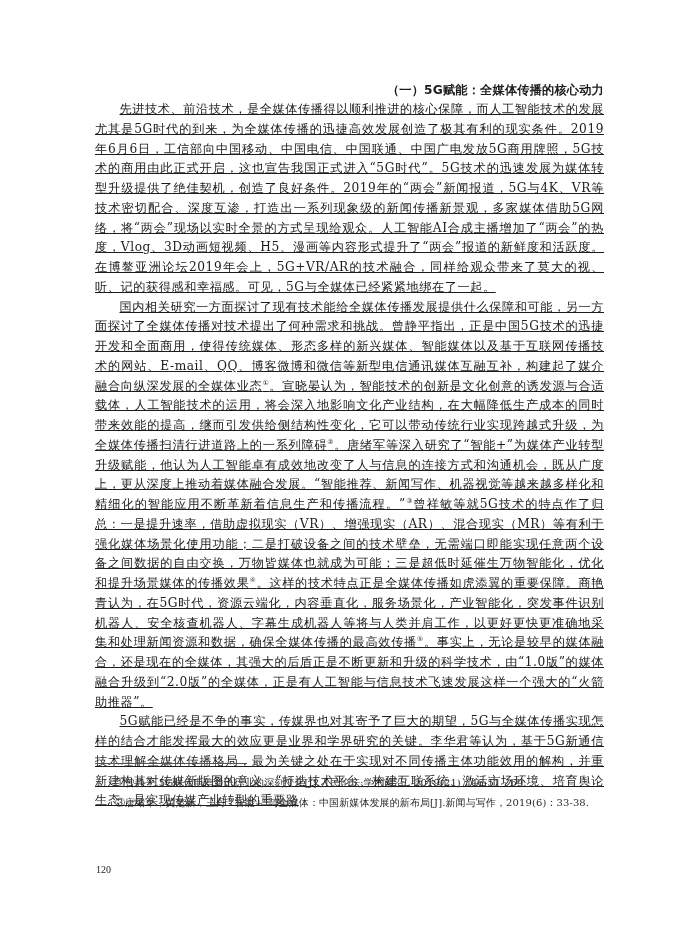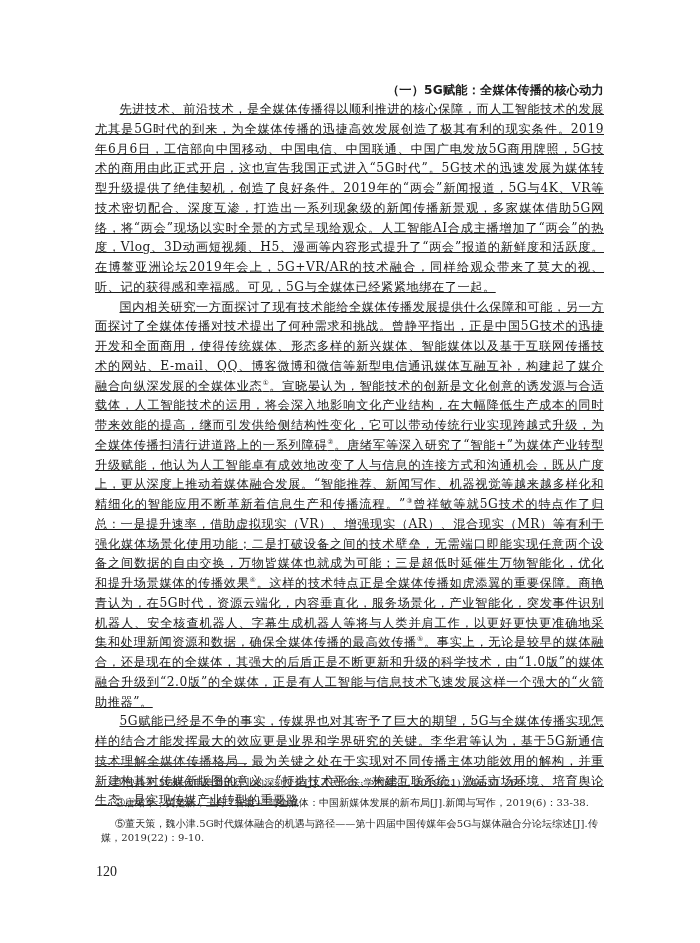--- a/index.html
+++ b/index.html
@@ -6,37 +6,36 @@
   body { width: 700px; height: 943px; position: relative; overflow: hidden;
          font-family: "DejaVu Serif", "Liberation Serif", serif; color: #1c1c1c; }
   .page { position: absolute; left: 95px; top: 80px; width: 509px; }
   .heading { font-family: "DejaVu Sans", "Liberation Sans", sans-serif; font-weight: bold;
              font-size: 12.2px; line-height: 20px; margin: 0 0 0 0; padding-left: 0; letter-spacing: 0.2px; text-align: right; }
   .para { font-size: 12.2px; line-height: 19.75px; margin: 0; text-indent: 24.5px;
           text-align: justify; letter-spacing: 0.55px; text-decoration: underline; }
   .rule { position: absolute; left: 95px; top: 763px; width: 152px; height: 0; border-top: 1px solid #555; }
   .notes { position: absolute; left: 95px; top: 770px; width: 509px; }
   .note { font-size: 10px; line-height: 14.3px; margin: 6px; text-indent: 14px; text-align: justify; letter-spacing: 0.1px; color: #2a2a2a; }
-  .pagenum { position: absolute; left: 96px; top: 864px; font-size: 14px; font-family: "Liberation Serif", serif; color: #222; }
+  .pagenum { position: absolute; left: 96px; top: 864px; font-size: 10px; font-family: "Liberation Serif", serif; color: #222; }
   sup { font-size: 7px; vertical-align: 5px; line-height: 0; }
 </style>
 </head>
 <body>
 
 <div class="page">
   <p class="heading">（一）5G赋能：全媒体传播的核心动力</p>
 
   <p class="para">先进技术、前沿技术，是全媒体传播得以顺利推进的核心保障，而人工智能技术的发展尤其是5G时代的到来，为全媒体传播的迅捷高效发展创造了极其有利的现实条件。2019年6月6日，工信部向中国移动、中国电信、中国联通、中国广电发放5G商用牌照，5G技术的商用由此正式开启，这也宣告我国正式进入“5G时代”。5G技术的迅速发展为媒体转型升级提供了绝佳契机，创造了良好条件。2019年的“两会”新闻报道，5G与4K、VR等技术密切配合、深度互渗，打造出一系列现象级的新闻传播新景观，多家媒体借助5G网络，将“两会”现场以实时全景的方式呈现给观众。人工智能AI合成主播增加了“两会”的热度，Vlog、3D动画短视频、H5、漫画等内容形式提升了“两会”报道的新鲜度和活跃度。在博鳌亚洲论坛2019年会上，5G+VR/AR的技术融合，同样给观众带来了莫大的视、听、记的获得感和幸福感。可见，5G与全媒体已经紧紧地绑在了一起。</p>
 
   <p class="para"><span>国内相关研究一方面探讨了现有技术能给全媒体传播发展提供什么保障和可能，另一方面探讨了全媒体传播对技术提出了何种需求和挑战。曾静平指出，正是中国5G技术的迅捷开发和全面商用，使得传统媒体、形态多样的新兴媒体、智能媒体以及基于互联网传播技术的网站、E-mail、QQ、博客微博和微信等新型电信通讯媒体互融互补，构建起了媒介融合向纵深发展的全媒体业态</span><sup>①</sup><span>。宣晓晏认为，智能技术的创新是文化创意的诱发源与合适载体，人工智能技术的运用，将会深入地影响文化产业结构，在大幅降低生产成本的同时带来效能的提高，继而引发供给侧结构性变化，它可以带动传统行业实现跨越式升级，为全媒体传播扫清行进道路上的一系列障碍</span><sup>②</sup><span>。唐绪军等深入研究了“智能+”为媒体产业转型升级赋能，他认为人工智能卓有成效地改变了人与信息的连接方式和沟通机会，既从广度上，更从深度上推动着媒体融合发展。“智能推荐、新闻写作、机器视觉等越来越多样化和精细化的智能应用不断革新着信息生产和传播流程。”</span><sup>③</sup><span>曾祥敏等就5G技术的特点作了归总：一是提升速率，借助虚拟现实（VR）、增强现实（AR）、混合现实（MR）等有利于强化媒体场景化使用功能；二是打破设备之间的技术壁垒，无需端口即能实现任意两个设备之间数据的自由交换，万物皆媒体也就成为可能；三是超低时延催生万物智能化，优化和提升场景媒体的传播效果</span><sup>④</sup><span>。这样的技术特点正是全媒体传播如虎添翼的重要保障。商艳青认为，在5G时代，资源云端化，内容垂直化，服务场景化，产业智能化，突发事件识别机器人、安全核查机器人、字幕生成机器人等将与人类并肩工作，以更好更快更准确地采集和处理新闻资源和数据，确保全媒体传播的最高效传播</span><sup>⑤</sup><span>。事实上，无论是较早的媒体融合，还是现在的全媒体，其强大的后盾正是不断更新和升级的科学技术，由“1.0版”的媒体融合升级到“2.0版”的全媒体，正是有人工智能与信息技术飞速发展这样一个强大的“火箭助推器”。</span></p>
 
   <p class="para">5G赋能已经是不争的事实，传媒界也对其寄予了巨大的期望，5G与全媒体传播实现怎样的结合才能发挥最大的效应更是业界和学界研究的关键。李华君等认为，基于5G新通信技术理解全媒体传播格局，最为关键之处在于实现对不同传播主体功能效用的解构，并重新建构其对传媒新版图的意义。“打造技术平台、构建互联系统、激活市场环境、培育舆论生态，是实现传媒产业转型的重要路</p>
 </div>
 
 <div class="rule"></div>
 
 <div class="notes">
   <p class="note">①曾静平.5G时代电信通讯行业的深刻变化[J].人民论坛·学术前沿，2019(21)：46-51，69.</p>
   <p class="note">③唐绪军，黄楚新，王丹.“智能+”与全媒体：中国新媒体发展的新布局[J].新闻与写作，2019(6)：33-38.</p>
-  <p class="note">⑤董天策，魏小津.5G时代媒体融合的机遇与路径——第十四届中国传媒年会5G与媒体融合分论坛综述[J].传媒，2019(22)：9-10.</p>
 </div>
 
 <div class="pagenum">120</div>
 
 </body></html>

